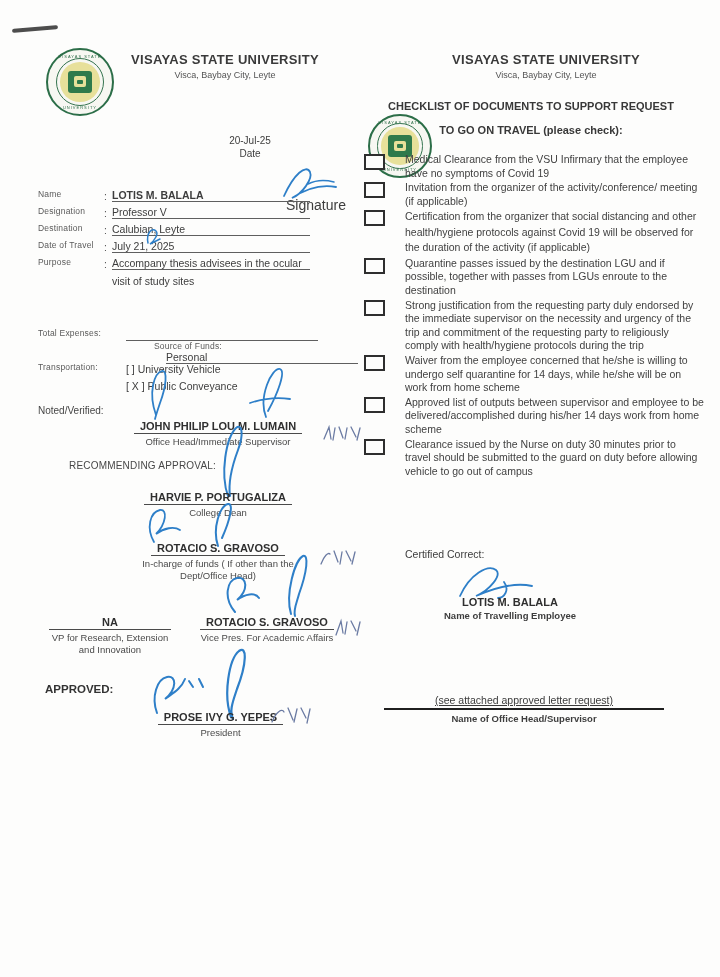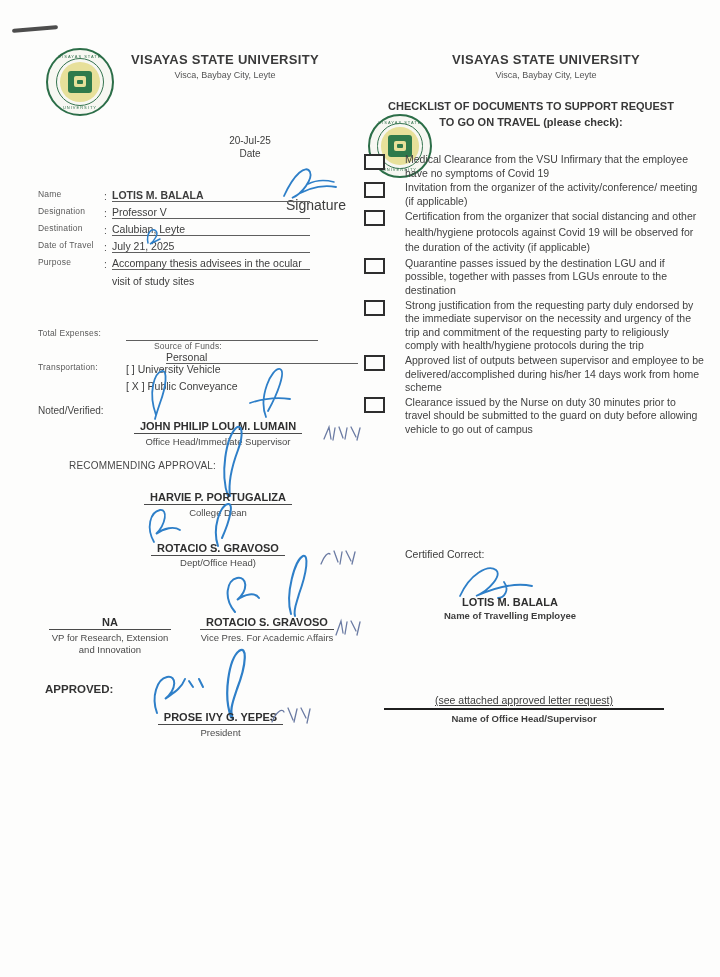--- a/index.html
+++ b/index.html
@@ -154,20 +154,21 @@
     <span class="sigline">HARVIE P. PORTUGALIZA</span>
     <div class="role">College Dean</div>
   </div>
 
   <svg class="abs" style="left:140px;top:500px;" width="120" height="50">
     <path class="sig" stroke-width="1.8" d="M14,42 C6,28 10,12 20,10 C28,9 26,24 16,34 C24,28 34,26 40,30"></path>
     <path class="sig" stroke-width="2" d="M78,46 C72,28 80,6 88,4 C94,3 90,20 82,38"></path>
   </svg>
   <div class="abs ctr" style="left:78px;top:538px;width:280px;">
     <span class="sigline">ROTACIO S. GRAVOSO</span>
+    <div class="role">In-charge of  funds ( If other than the</div>
     <div class="role" style="margin-top:1px;">Dept/Office Head)</div>
   </div>
   <svg class="abs" style="left:318px;top:546px;" width="44" height="24">
     <path class="hand" d="M3,18 C6,10 10,6 12,8 M16,5 L20,16 M24,6 L22,18 M28,5 L33,15 M37,6 L34,18"></path>
   </svg>
 
   <div class="abs ctr" style="left:42px;top:612px;width:136px;">
     <span class="sigline" style="min-width:110px;">NA</span>
     <div class="role">VP for Research, Extension</div>
     <div class="role" style="margin-top:1px;">and Innovation</div>
@@ -209,21 +210,21 @@
         </div>
       </div>
     <div class="arc-text2">UNIVERSITY</div>
   </div>
   <div class="abs ctr" style="left:408px;top:52px;width:276px;">
     <div class="univ-name">VISAYAS STATE UNIVERSITY</div>
     <div class="univ-addr">Visca, Baybay City, Leyte</div>
   </div>
   <div class="abs ctr" style="left:358px;top:100px;width:346px;">
     <div class="b" style="font-size:11px;color:#383838;">CHECKLIST OF DOCUMENTS TO SUPPORT REQUEST</div>
-    <div class="b" style="font-size:11px;color:#383838;margin-top:4px;">TO GO ON TRAVEL (please check):</div>
+    <div class="b" style="font-size:11px;color:#383838;margin-top:12px;">TO GO ON TRAVEL (please check):</div>
   </div>
 
   <div class="abs" style="left:364px;top:153px;width:340px;">
     <div class="chk-item">
       <div class="chk-box"></div>
       <div class="chk-text">Medical Clearance from the VSU Infirmary that the employee have no symptoms of Covid 19</div>
     </div>
     <div class="chk-item">
       <div class="chk-box"></div>
       <div class="chk-text">Invitation from the organizer of the activity/conference/ meeting (if applicable)</div>
@@ -232,20 +233,24 @@
       <div class="chk-box"></div>
       <div class="chk-text" style="line-height:15.5px;">Certification from the organizer that social distancing and other health/hygiene protocols against Covid 19 will be observed for the duration of the activity (if applicable)</div>
     </div>
     <div class="chk-item">
       <div class="chk-box"></div>
       <div class="chk-text">Quarantine passes issued by the destination LGU and if possible, together with passes from LGUs enroute to the destination</div>
     </div>
     <div class="chk-item">
       <div class="chk-box"></div>
       <div class="chk-text">Strong justification from the requesting party duly endorsed by the immediate supervisor on the necessity and urgency of the trip and commitment of the requesting party to religiously comply with health/hygiene protocols during the trip</div>
+    </div>
+    <div class="chk-item">
+      <div class="chk-box"></div>
+      <div class="chk-text">Waiver from the employee concerned that he/she is willing to undergo self quarantine for 14 days, while he/she will be on work from home scheme</div>
     </div>
     <div class="chk-item">
       <div class="chk-box"></div>
       <div class="chk-text">Approved list of outputs between supervisor and employee to be delivered/accomplished during his/her 14 days work from home scheme</div>
     </div>
     <div class="chk-item">
       <div class="chk-box"></div>
       <div class="chk-text">Clearance issued by the Nurse on duty 30 minutes prior to travel should be submitted to the guard on duty before allowing vehicle to go out of campus</div>
     </div>
   </div>

